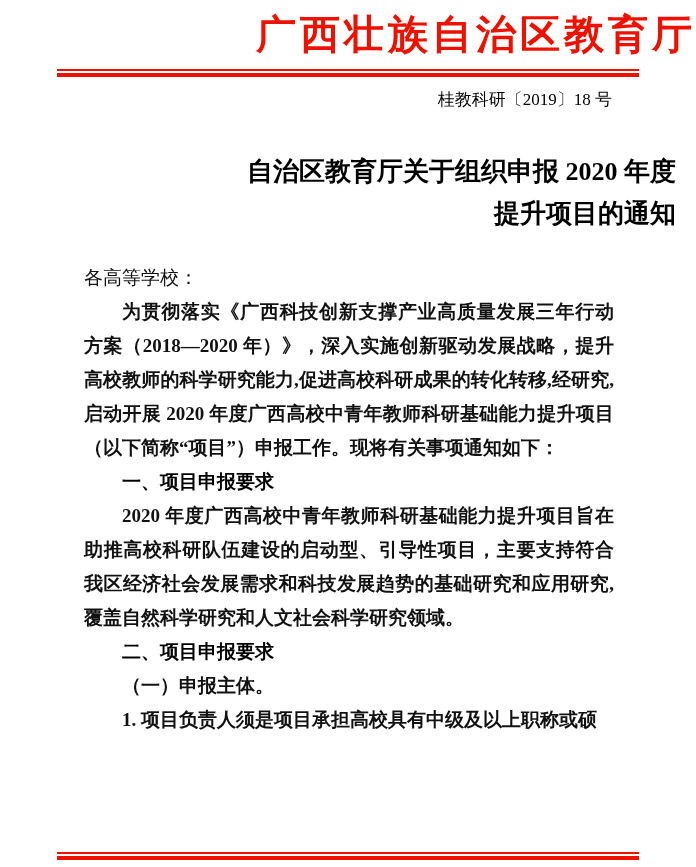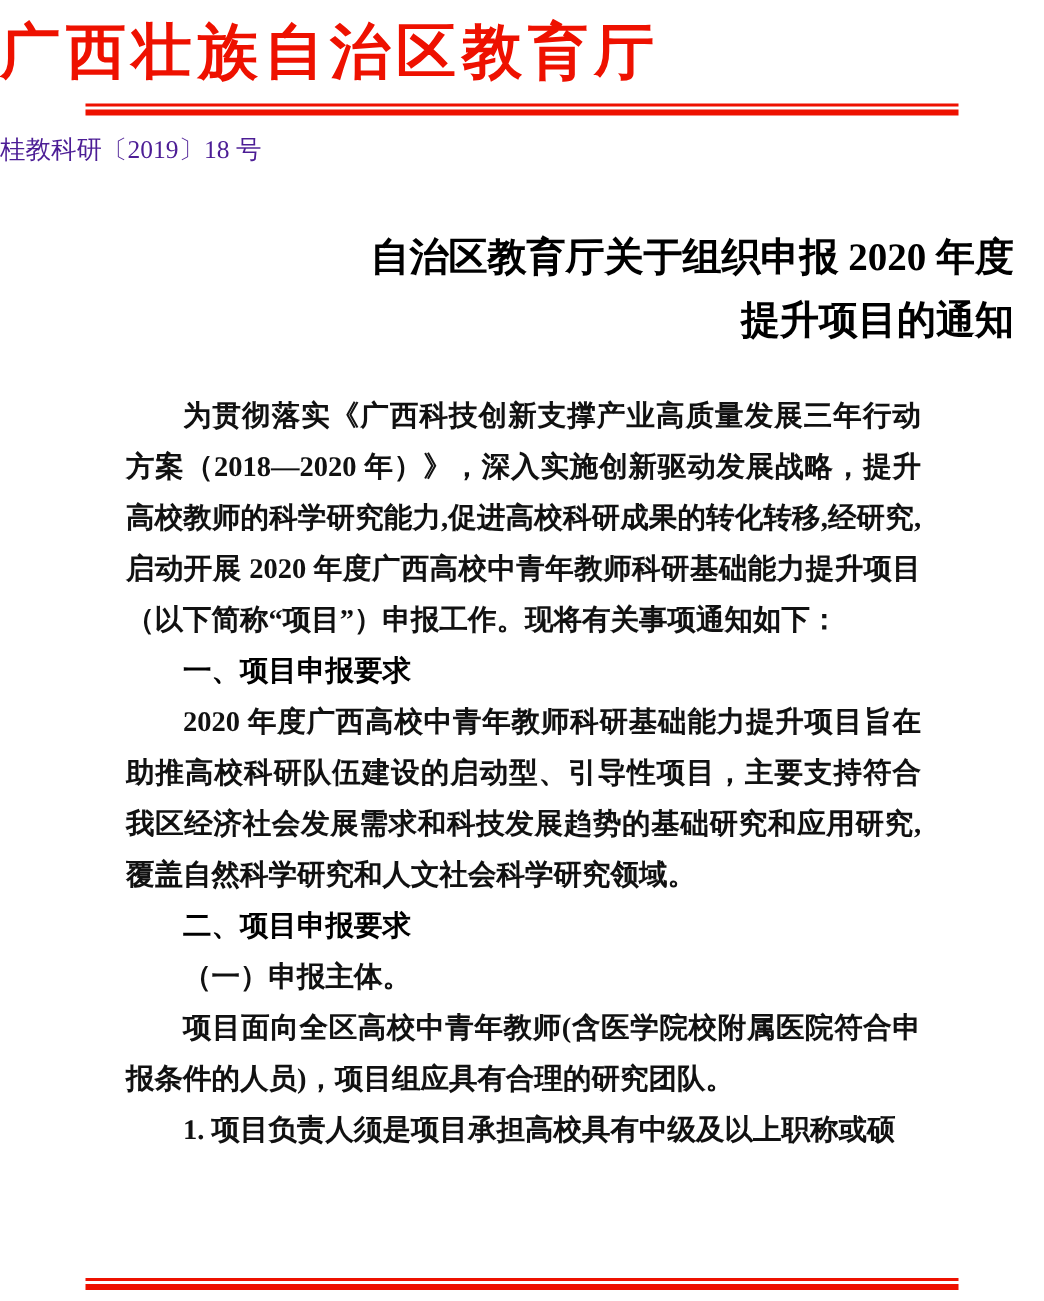--- a/index.html
+++ b/index.html
@@ -17,42 +17,43 @@
     width:696px;
     height:867px;
     margin:0 auto;
     background:#ffffff;
     overflow:hidden;
     box-sizing:border-box;
     padding-top:12px;
   }
   
   .letterhead{
-    text-align:left;
+    text-align:right;
     font-size:40px;
     line-height:46px;
     font-weight:bold;
     color:var(--red);
     letter-spacing:4px;
     font-family:"Liberation Serif","DejaVu Serif",serif;
     white-space:nowrap;
   }
   
   .red-rule{
     margin:11px 57px 0 57px;
     height:2px;
     border-top:2px solid var(--red);
     border-bottom:4px solid var(--red);
     background:#ffffff;
   }
   .doc-number{
     margin:12px 84px 0 0;
+    text-align:right;
     font-size:17px;
     line-height:22px;
-    color:#4c1d95;
+    color:#000000;
   }
   .notice-title{
     margin:40px 20px 0 20px;
     text-align:right;
     font-weight:bold;
     font-size:26px;
     line-height:42px;
     color:#000000;
   }
   .title-line{display:block;}
@@ -92,31 +93,31 @@
   <div class="red-rule"></div>
 
   <div class="doc-number">桂教科研〔2019〕18 号</div>
 
   <h1 class="notice-title">
     <span class="title-line">自治区教育厅关于组织申报 2020 年度</span>
     <span class="title-line">提升项目的通知</span>
   </h1>
 
   <div class="doc-body">
+    <p class="salutation">各高等学校：</p>
 
     <p class="para indent">为贯彻落实《广西科技创新支撑产业高质量发展三年行动方案（2018—2020 年）》，深入实施创新驱动发展战略，提升高校教师的科学研究能力,促进高校科研成果的转化转移,经研究,启动开展 2020 年度广西高校中青年教师科研基础能力提升项目（以下简称“项目”）申报工作。现将有关事项通知如下：</p>
 
     <p class="section-heading">一、项目申报要求</p>
 
     <p class="para indent">2020 年度广西高校中青年教师科研基础能力提升项目旨在助推高校科研队伍建设的启动型、引导性项目，主要支持符合我区经济社会发展需求和科技发展趋势的基础研究和应用研究,覆盖自然科学研究和人文社会科学研究领域。</p>
 
     <p class="section-heading">二、项目申报要求</p>
 
     <p class="para indent">（一）申报主体。</p>
 
-    <p class="para indent">项目面向全区高校中青年教师(含医学院校附属医院符合申报条件的人员)，项目组应具有合理的研究团队。</p>
 
     <p class="para indent">1. 项目负责人须是项目承担高校具有中级及以上职称或硕</p>
   </div>
 
   <div class="footer-rule"></div>
 
 </div>
 
 </body></html>

